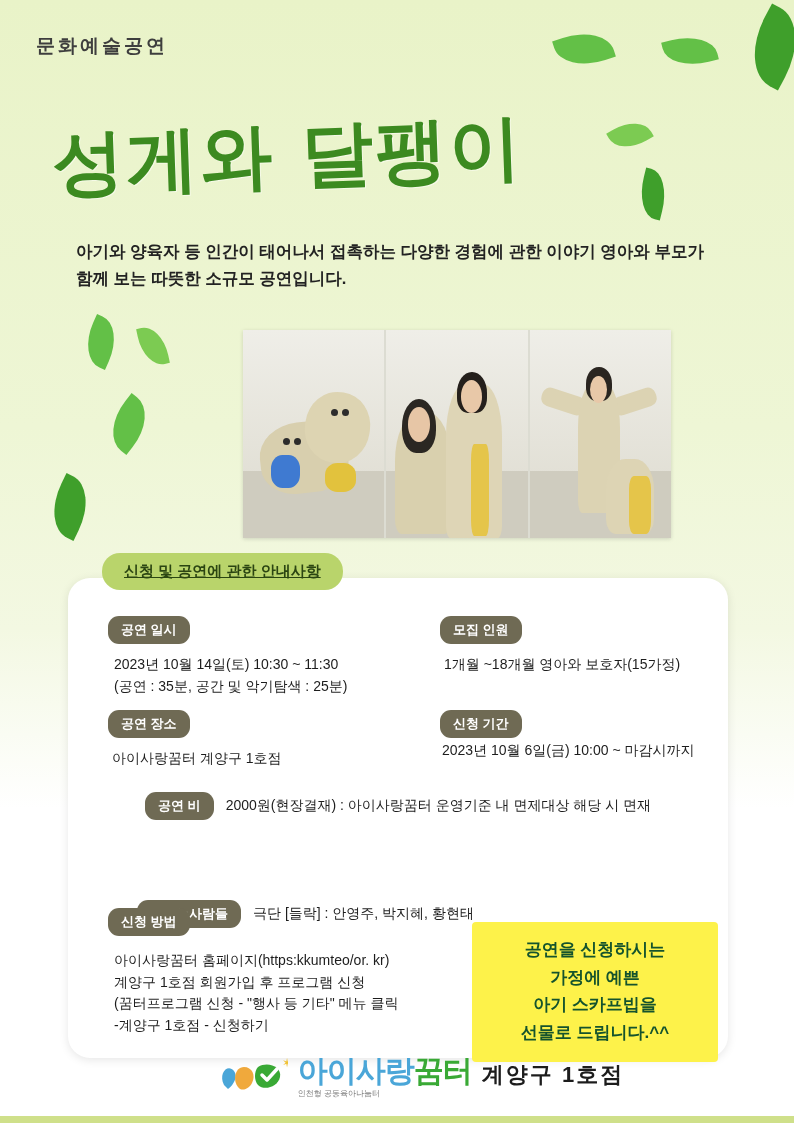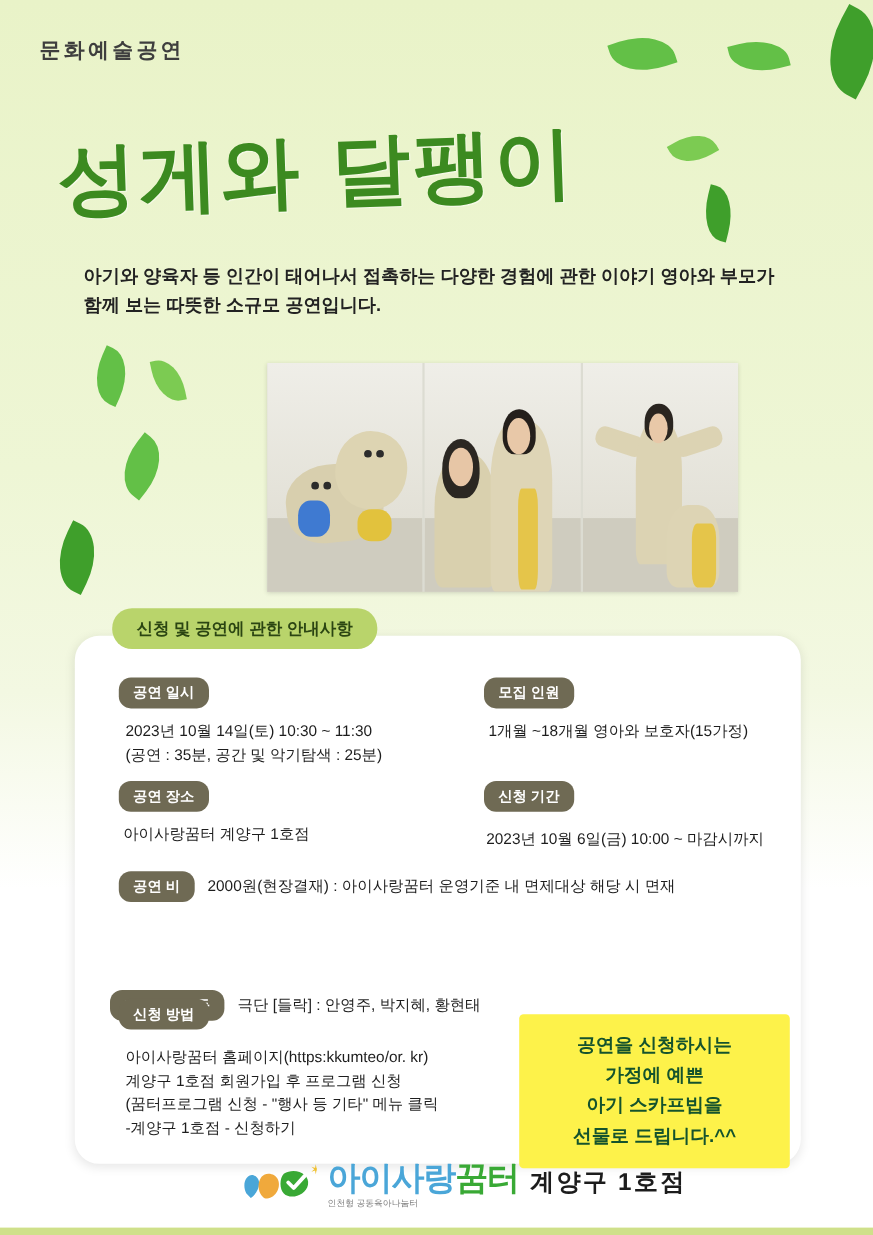--- a/index.html
+++ b/index.html
@@ -128,20 +128,21 @@
   .card-header {
     position: absolute;
     left: 102px;
     top: 553px;
     background: #b9d46b;
     color: #2b4512;
     font-size: 15px;
     font-weight: bold;
     padding: 9px 22px;
     border-radius: 18px;
+    text-decoration: underline;
   }
 
   .tag {
     display: inline-block;
     background: #6f6a54;
     color: #ffffff;
     font-size: 13px;
     font-weight: bold;
     padding: 5px 13px;
     border-radius: 11px;
@@ -158,21 +159,21 @@
 
   
   .blk-date   { left: 108px; top: 616px; }
   .blk-people { left: 440px; top: 616px; }
   .blk-place  { left: 108px; top: 710px; }
   .blk-period { left: 440px; top: 710px; }
   .blk-fee    { left: 108px; top: 792px; }
   .blk-cast   { left: 100px; top: 900px; }
   .blk-how    { left: 108px; top: 908px; }
 
-  .inline { display: flex; align-items: center; gap: 12px; }
+  .inline { display: flex; align-items: center; gap: 12px; margin-left: 37px; }
 
   .note {
     position: absolute;
     left: 472px;
     top: 922px;
     width: 230px;
     text-align: center;
     background: #fdf24a;
     color: #14532d;
     font-size: 17px;
@@ -290,21 +291,21 @@
     <div class="val" style="margin-top:10px; padding-left:4px;">1개월 ~18개월 영아와 보호자(15가정)</div>
   </div>
 
   <div class="row-abs blk-place">
     <span class="tag">공연 장소</span>
     <div class="val" style="margin-top:10px; padding-left:4px;">아이사랑꿈터 계양구 1호점</div>
   </div>
 
   <div class="row-abs blk-period">
     <span class="tag">신청 기간</span>
-    <div class="val" style="margin-top:14px; padding-left:2px;">2023년 10월 6일(금) 10:00 ~ 마감시까지</div>
+    <div class="val" style="margin-top:2px; padding-left:2px;">2023년 10월 6일(금) 10:00 ~ 마감시까지</div>
   </div>
 
   <div class="row-abs blk-fee inline">
     <span class="tag">공연 비</span>
     <span class="val">2000원(현장결재) : 아이사랑꿈터 운영기준 내 면제대상 해당 시 면재</span>
   </div>
 
   <div class="row-abs blk-cast inline">
     <span class="tag">나오는사람들</span>
     <span class="val">극단 [들락] : 안영주, 박지혜, 황현태</span>

